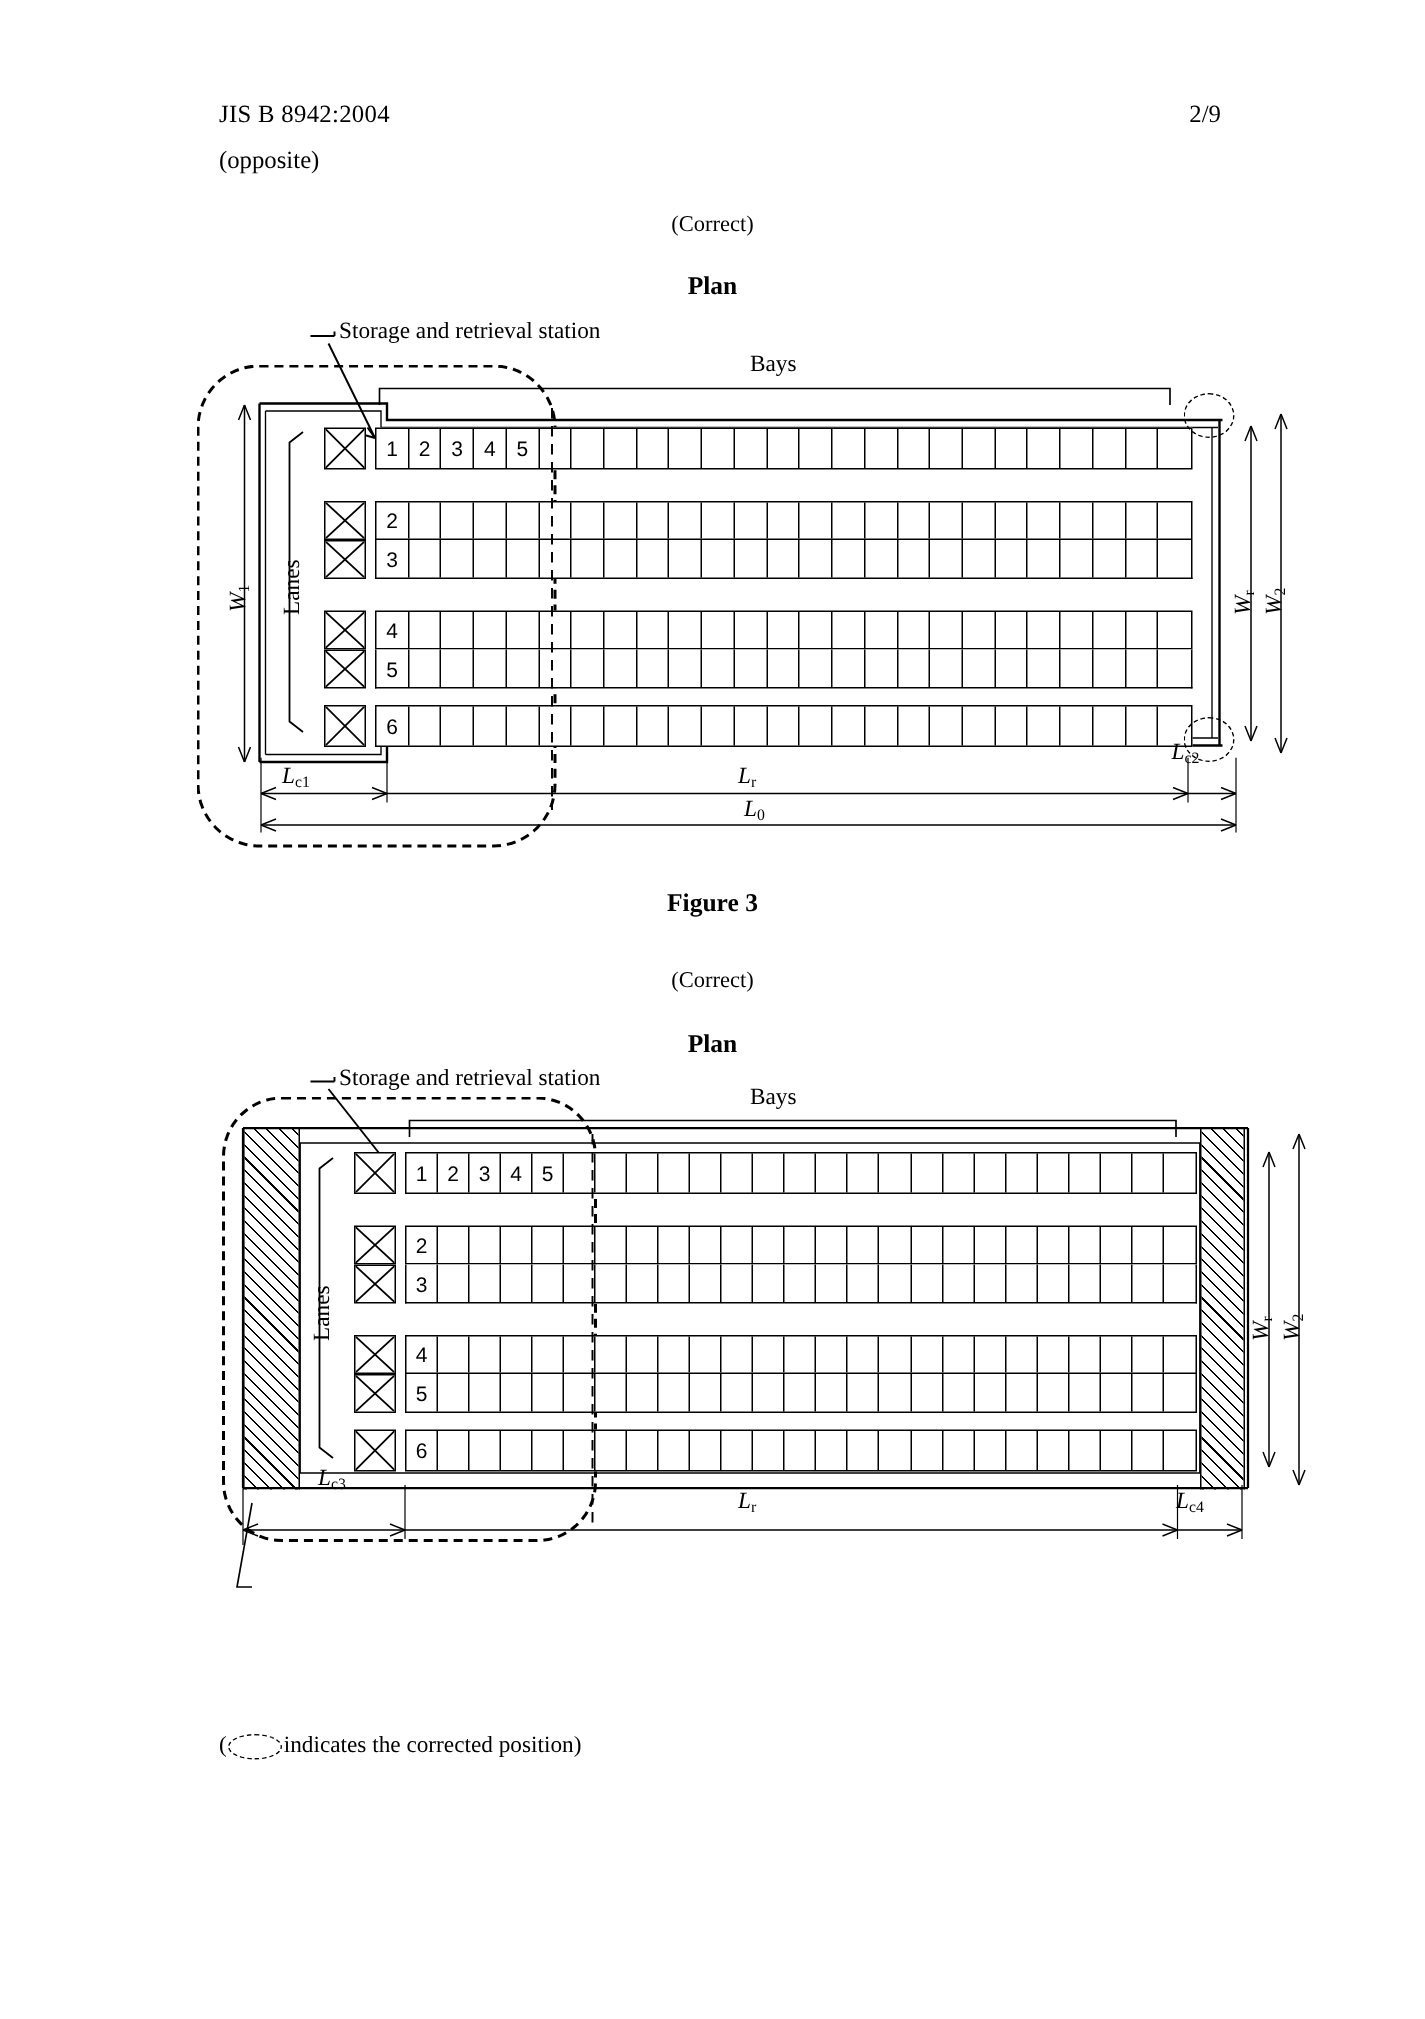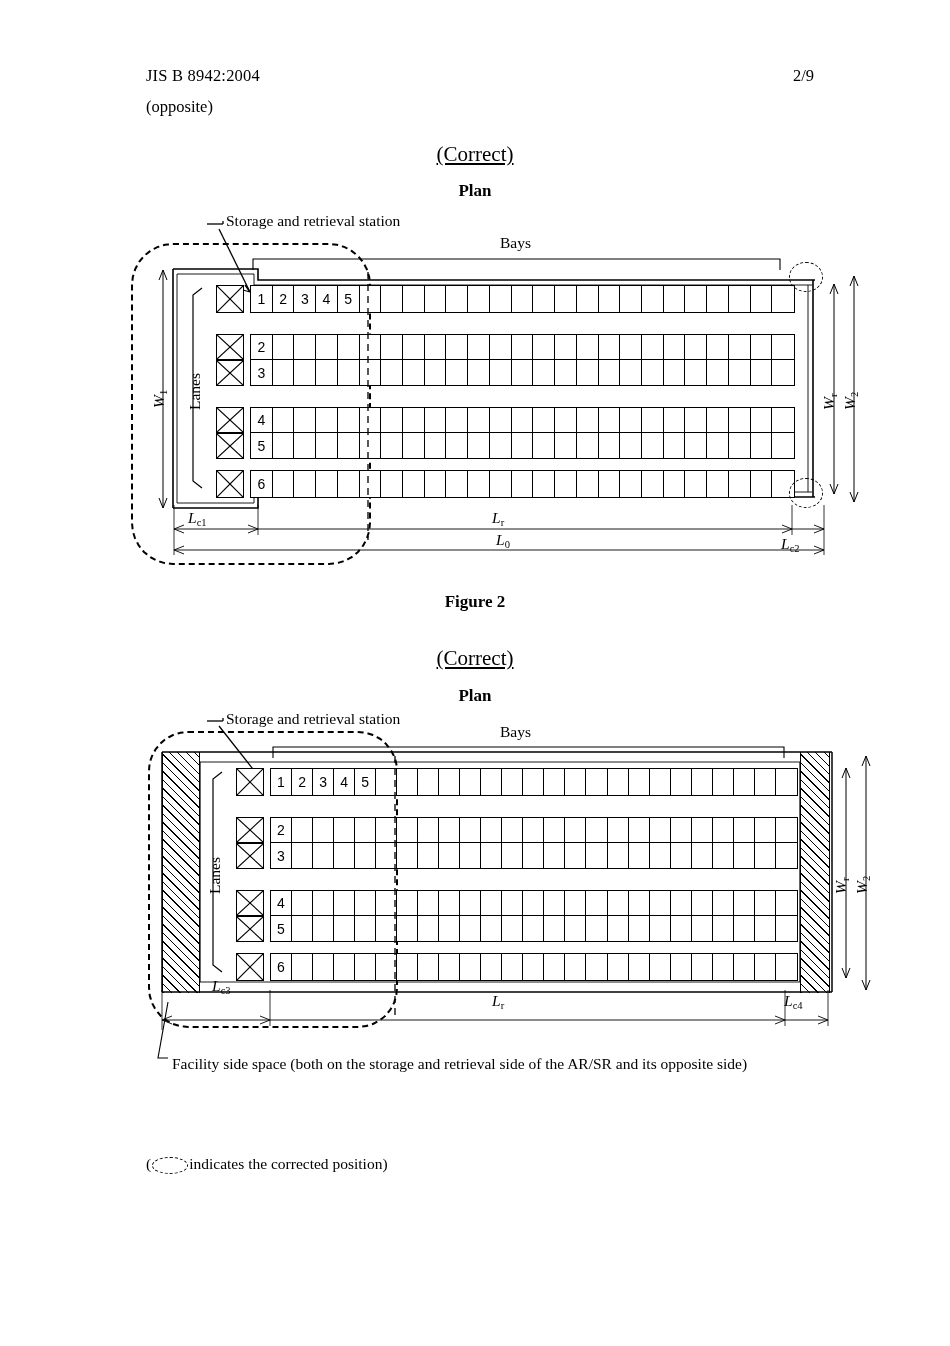--- a/index.html
+++ b/index.html
@@ -12,21 +12,21 @@
     overflow:hidden;
   }
   .page{position:relative;width:950px;height:1346px;}
 
   
   .hdr-left{position:absolute;left:146px;top:66px;font-size:16.5px;letter-spacing:.2px;}
   .hdr-left2{position:absolute;left:146px;top:97px;font-size:16.5px;}
   .hdr-right{position:absolute;right:136px;top:66px;font-size:16.5px;}
 
   .centered{position:absolute;width:100%;text-align:center;}
-  .correct{font-size:21px;text-decoration:underline;}
+  .correct{font-size:15px;}
   .plan{font-size:17px;font-weight:bold;}
   .figcap{font-size:17px;font-weight:bold;}
 
   
   .fig{position:absolute;}
 
   .lbl{position:absolute;font-size:15.5px;white-space:nowrap;}
 
   .vrot{transform:rotate(-90deg);transform-origin:left top;white-space:nowrap;}
   .cells{position:absolute;display:flex;box-sizing:border-box;border:1.6px solid #000;background:#fff;}
@@ -352,29 +352,29 @@
       <line x1="14" y1="45" x2="664" y2="45" stroke="#000" stroke-width="0.9"></line>
       <path d="M14,45 L24,41 M14,45 L24,49" stroke="#000" stroke-width="0.9" fill="none"></path>
       <path d="M664,45 L654,41 M664,45 L654,49" stroke="#000" stroke-width="0.9" fill="none"></path>
     </svg>
     <div class="lbl" style="left:188px;top:509px;">
       <i>L</i><sub>c1</sub>
     </div>
     <div class="lbl" style="left:492px;top:509px;">
       <i>L</i><sub>r</sub>
     </div>
-    <div class="lbl" style="left:781px;top:535px;">
+    <div class="lbl" style="left:781px;top:493px;">
       <i>L</i><sub>c2</sub>
     </div>
     <div class="lbl" style="left:496px;top:531px;">
       <i>L</i><sub>0</sub>
     </div>
   </div>
 
-  <div class="centered figcap" style="top:592px;">Figure 2</div>
+  <div class="centered figcap" style="top:592px;">Figure 3</div>
 
   <div class="centered correct" style="top:646px;">(Correct)</div>
   <div class="centered plan" style="top:686px;">Plan</div>
 
   <div class="fig" id="fig3" style="left:0;top:0;width:950px;height:1050px;">
 
     <div class="lbl" style="left:226px;top:710px;">Storage and retrieval station</div>
     <svg style="position:absolute;left:205px;top:710px;" width="130" height="80">
       <path d="M2,11 L18,11" stroke="#000" stroke-width="1.3" fill="none"></path>
       <path d="M18,11 L18,8" stroke="#000" stroke-width="1.3" fill="none"></path>
@@ -650,21 +650,20 @@
     <div class="lbl" style="left:492px;top:992px;">
       <i>L</i><sub>r</sub>
     </div>
     <div class="lbl" style="left:784px;top:992px;">
       <i>L</i><sub>c4</sub>
     </div>
 
     <svg style="position:absolute;left:140px;top:1000px;" width="60" height="70">
       <path d="M28,2 L18,58 L28,58" stroke="#000" stroke-width="1.1" fill="none"></path>
     </svg>
-    <div class="footnote" style="left:172px;top:1055px;">Facility side space (both on the storage and retrieval side of the AR/SR and its opposite side)</div>
   </div>
 
 
   <div class="note-bottom" style="left:146px;top:1155px;">
     <span>(</span><span class="ellipse-mark"></span><span>indicates the corrected position)</span>
   </div>
 
 </div>
 
 </body></html>

